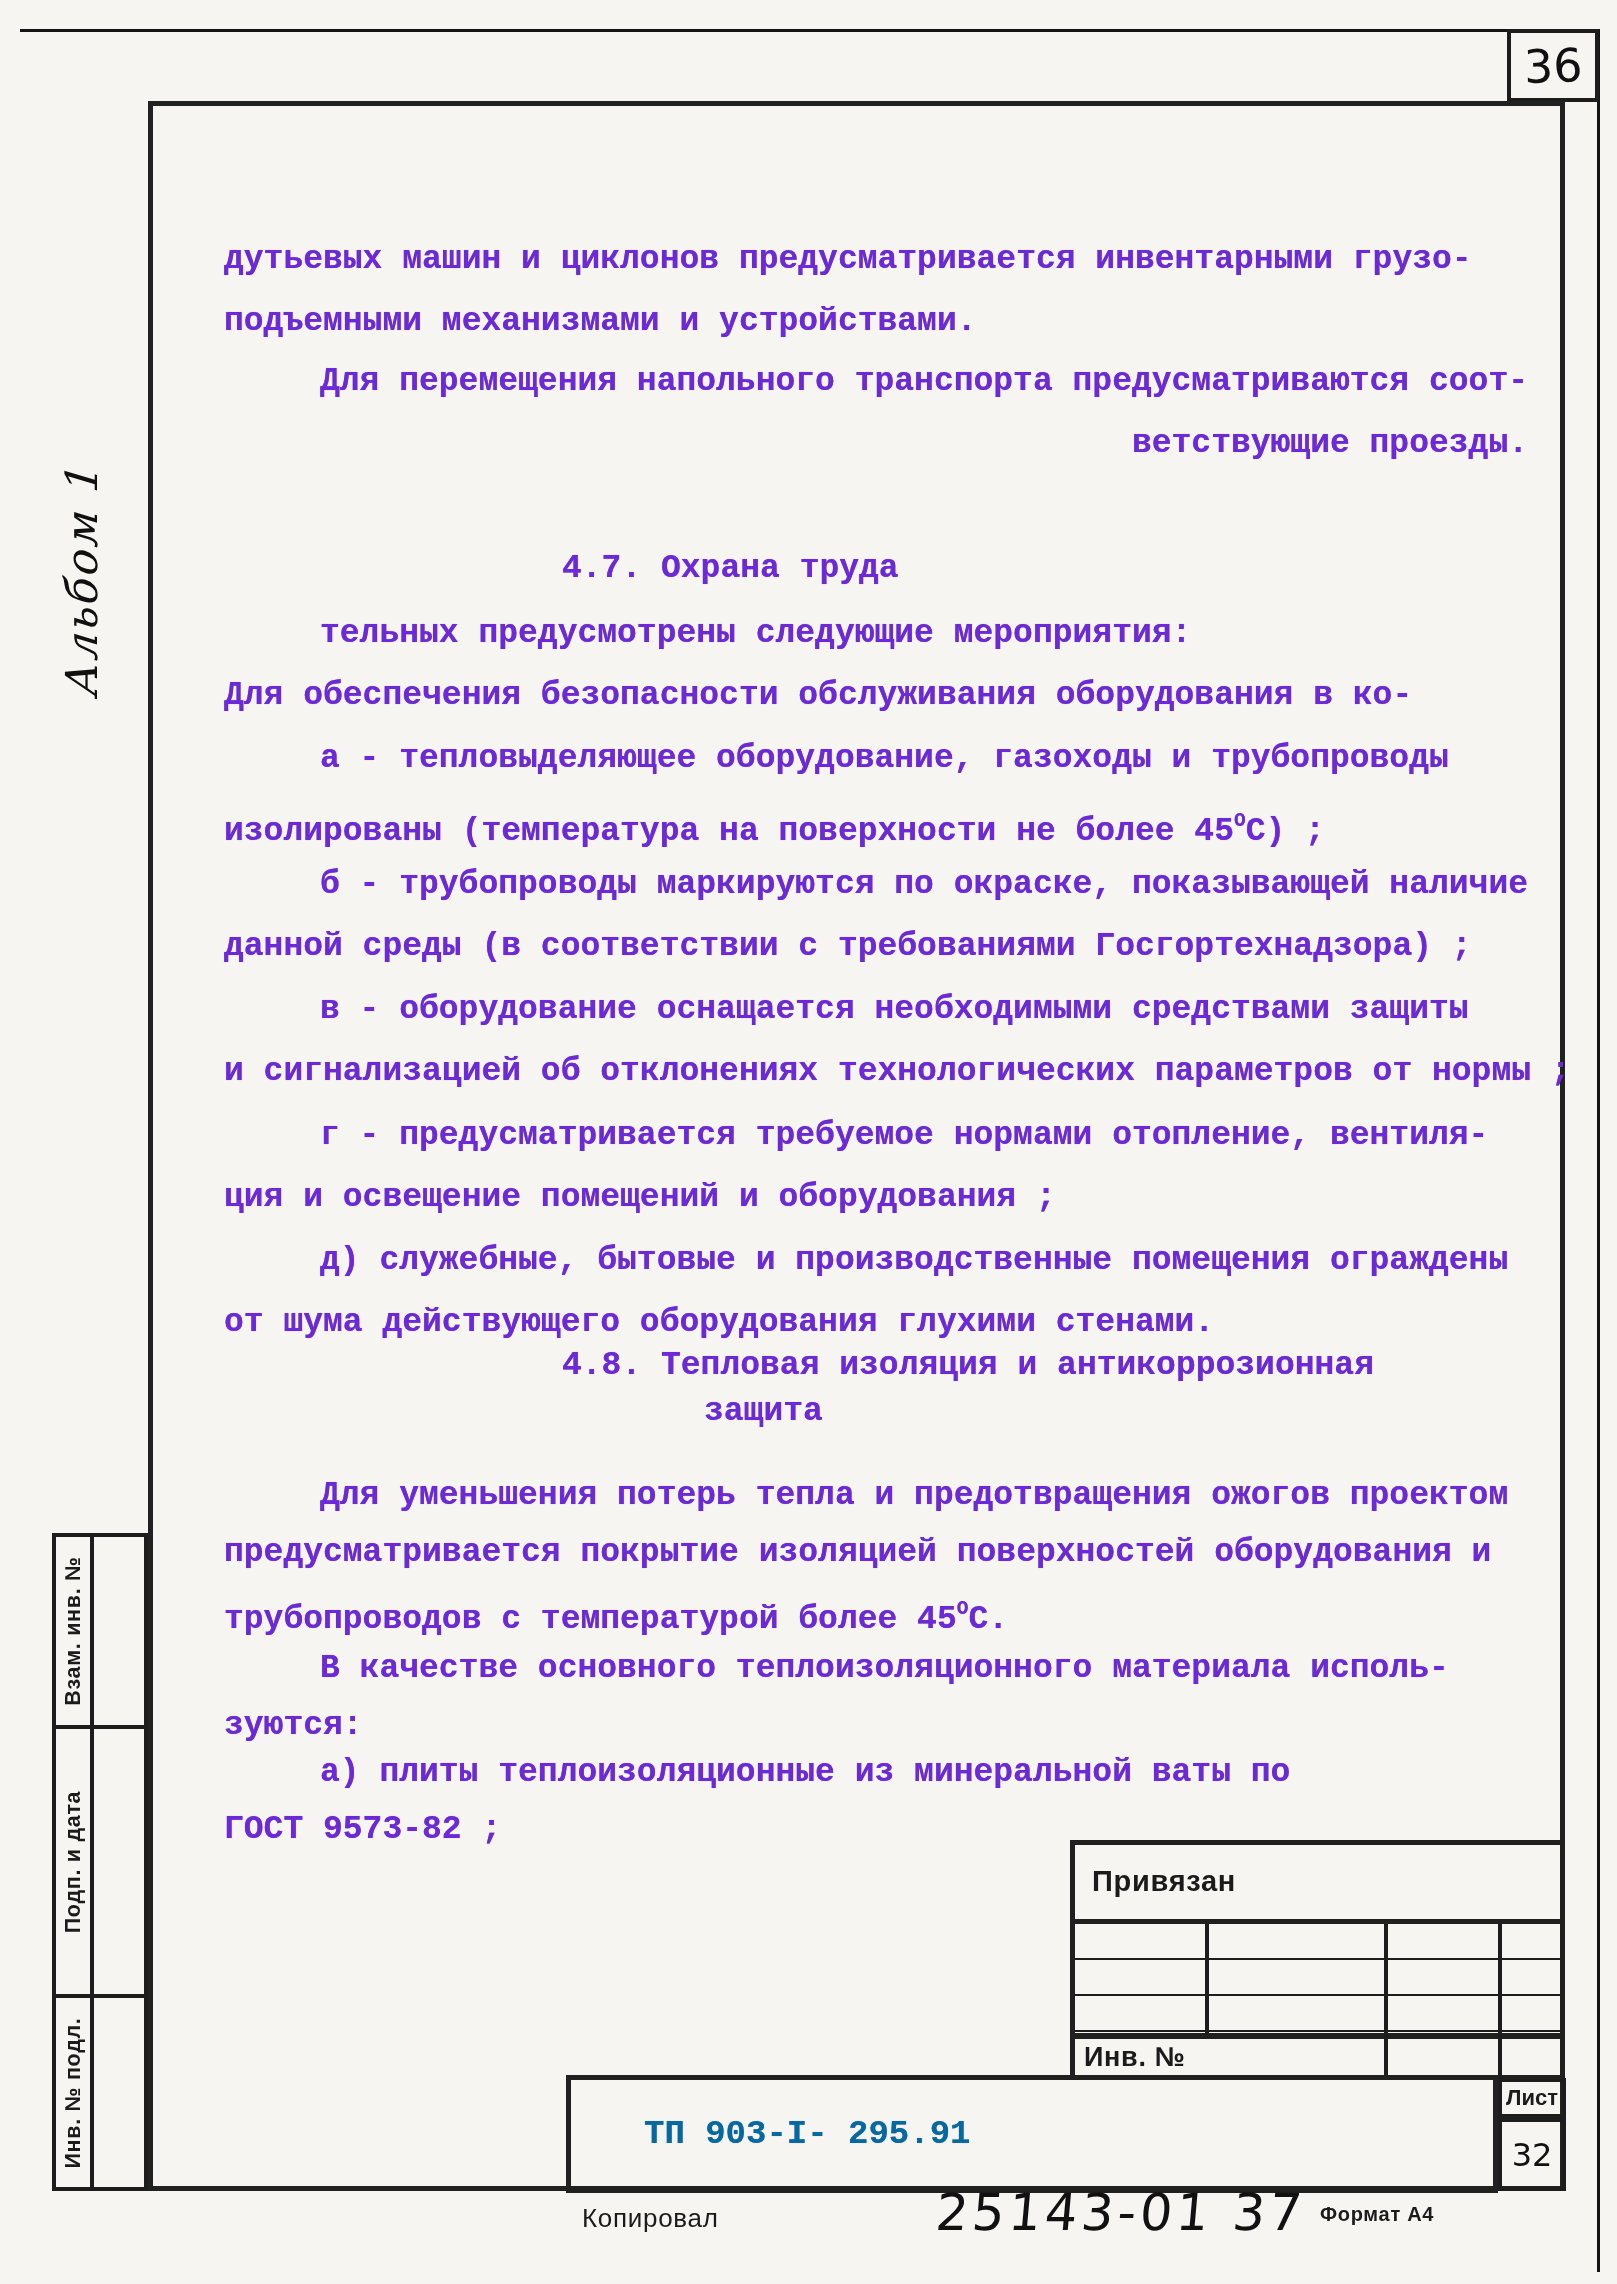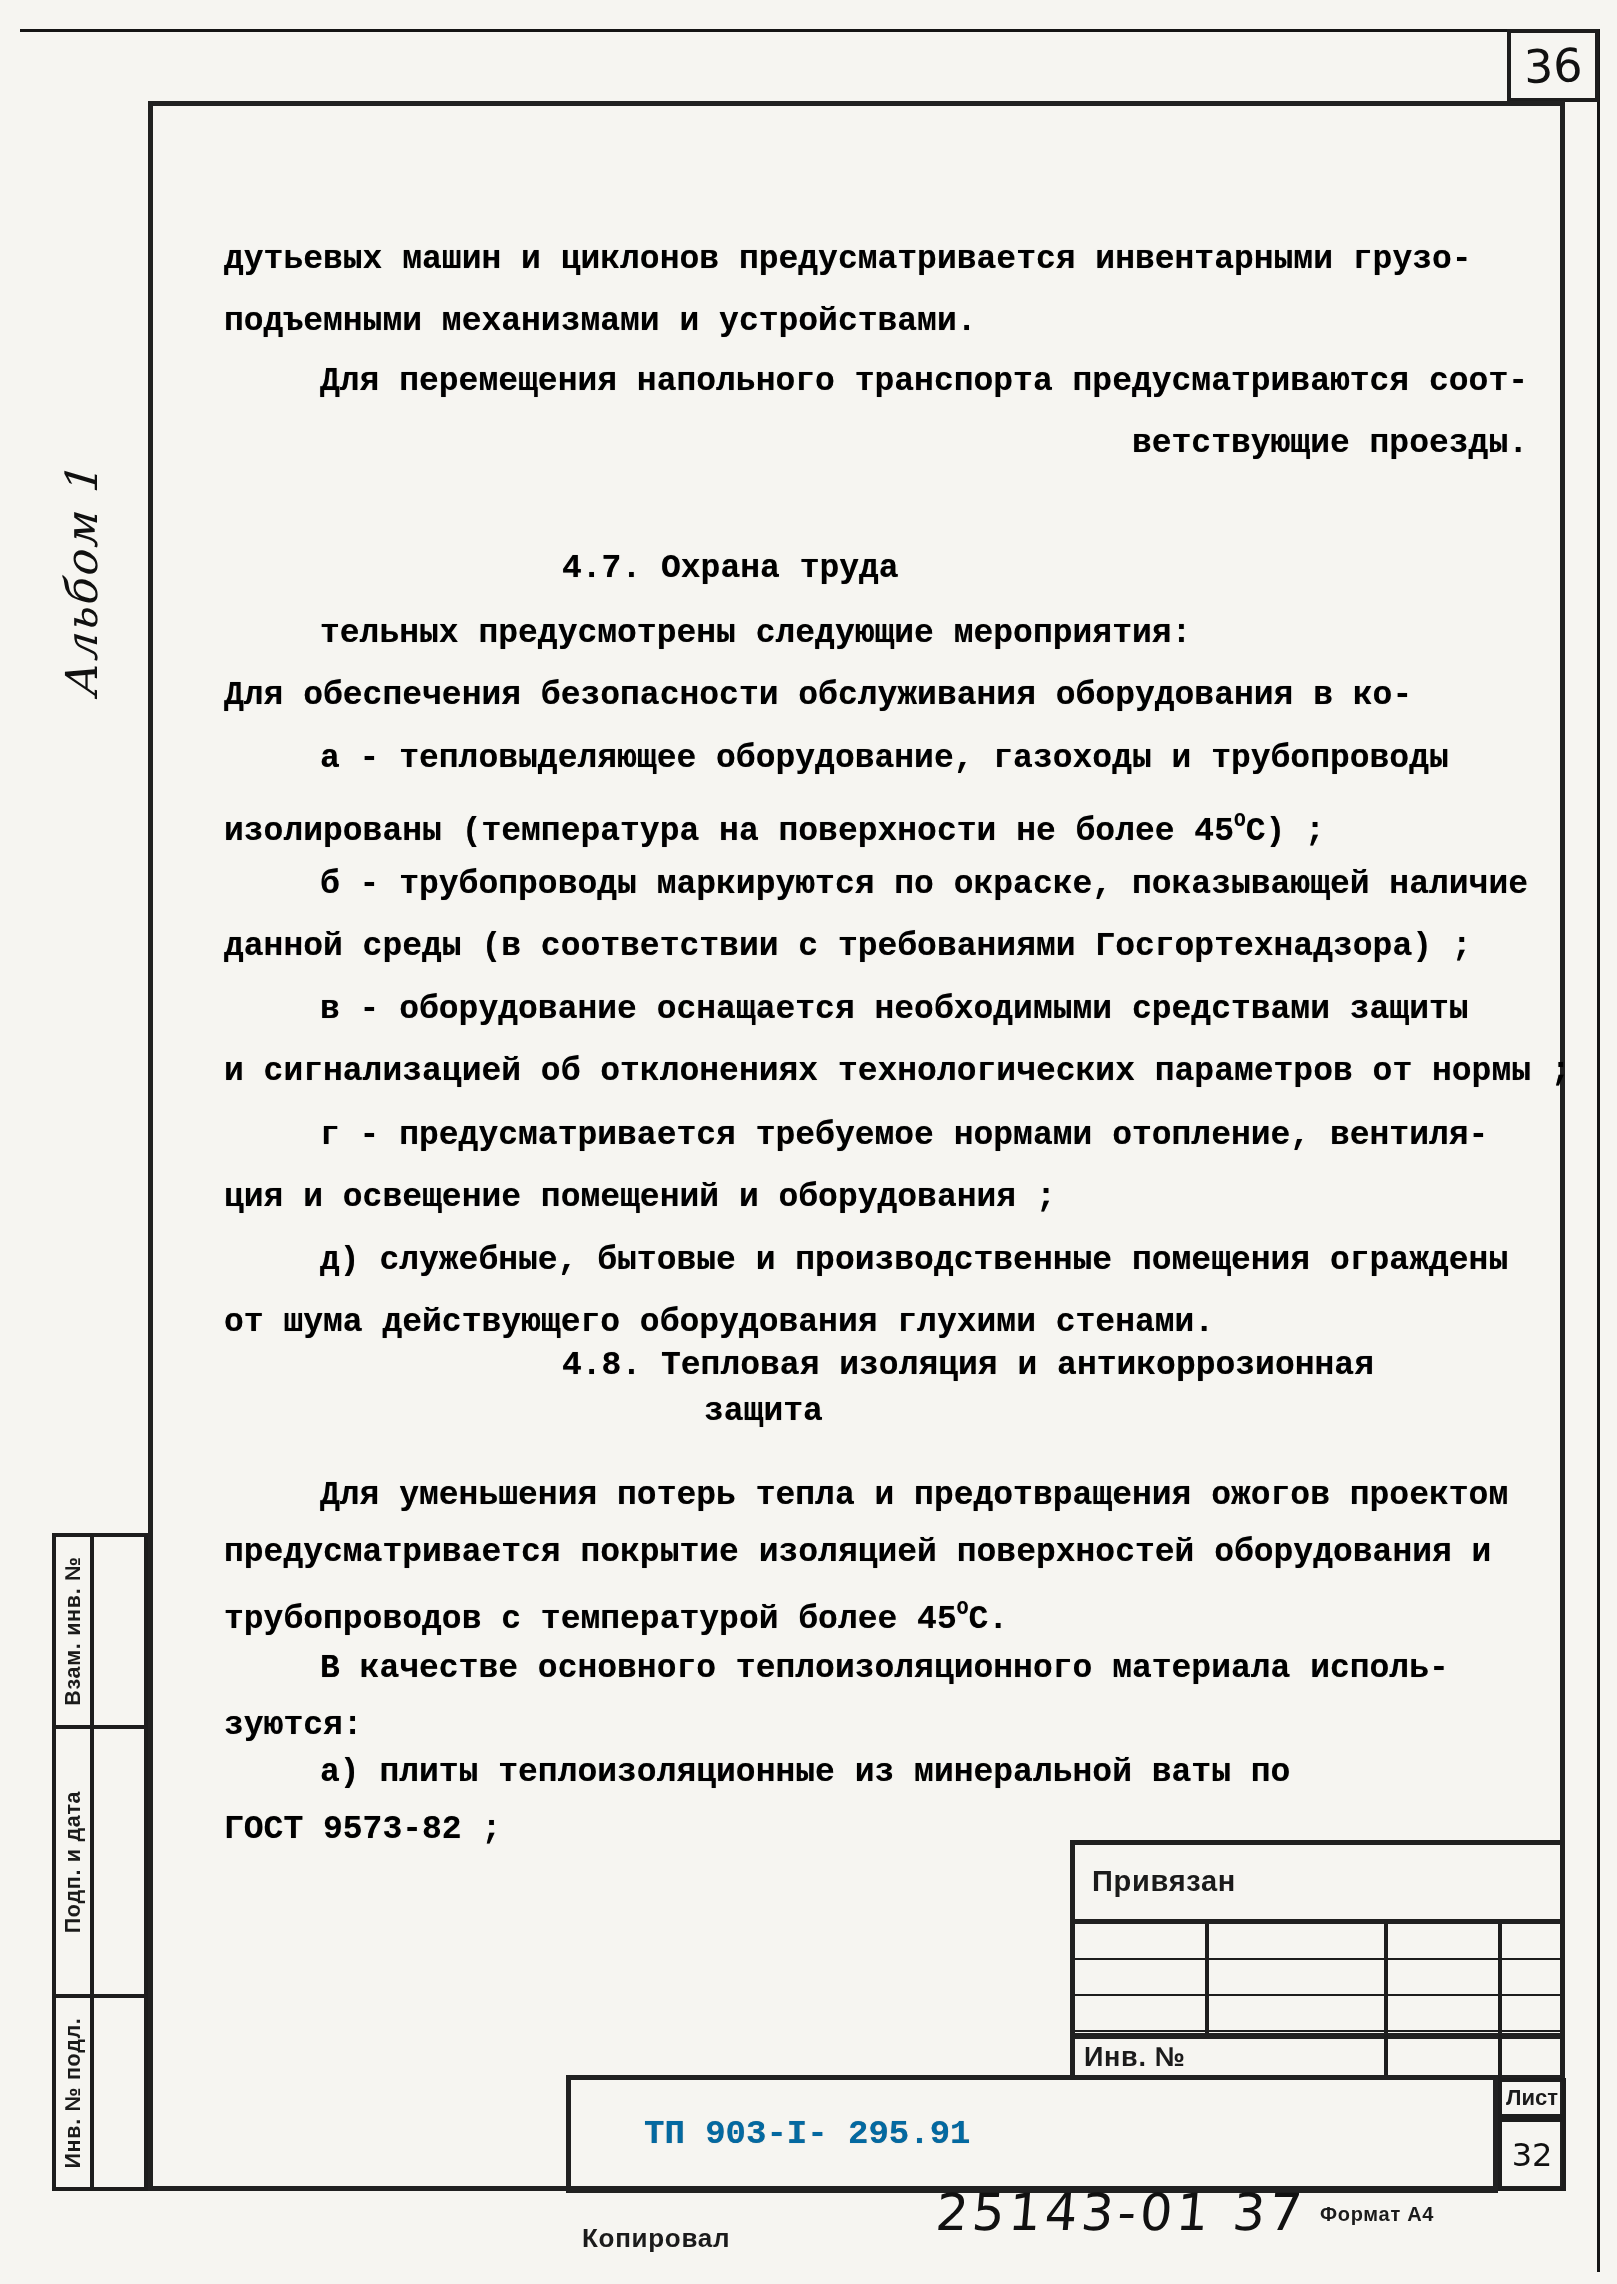--- a/index.html
+++ b/index.html
@@ -16,21 +16,21 @@
   
   .main-frame{position:absolute;left:148px;top:101px;width:1417px;height:2090px;
         border:5.9px solid #212121;box-sizing:border-box;}
   
   .album{position:absolute;left:26px;top:442px;width:111px;height:273px;
          display:flex;align-items:center;justify-content:center;}
   .album .txt{transform:rotate(-90deg) skewX(-6deg);white-space:nowrap;
          font-family:"DejaVu Serif",serif;font-style:italic;font-size:44px;letter-spacing:2px;color:#101010;}
   
   .block{position:absolute;left:224px;font-family:"Liberation Mono","DejaVu Sans Mono",monospace;
-         font-weight:700;font-size:33px;color:#000000;text-shadow:0 0 0.7px rgba(20,20,20,.55);}
+         font-weight:700;font-size:33px;color:#6d28d9;text-shadow:0 0 0.7px rgba(20,20,20,.55);}
   .block .tline{line-height:62px;white-space:nowrap;height:62px;}
   .block sup{font-size:19.5px;vertical-align:14.3px;}
   .indent .tline:first-child{text-indent:96px;}
   .heading{left:562px;}
   .b0{top:229px;}
   .b1{top:351px;text-align:right;}
   .b2{top:538px;}
   .b3{top:603px;}
   .b4{top:728px;}
   .b5{top:854px;}
@@ -78,21 +78,21 @@
         border:5.9px solid #212121;box-sizing:border-box;display:flex;align-items:center;padding-left:73px;}
   .doc-box .num{font-family:"Liberation Mono","DejaVu Sans Mono",monospace;font-weight:700;
         font-size:34px;color:#0369a1;text-shadow:0 0 0.7px rgba(20,20,20,.5);}
   .list-cell{position:absolute;left:1498px;top:2078px;width:68px;height:40px;
         border:4.6px solid #1d1d1d;box-sizing:border-box;display:flex;align-items:center;justify-content:center;
         font-size:22px;font-weight:700;}
   .sheet-cell{position:absolute;left:1498px;top:2118px;width:68px;height:73px;
         border:4.6px solid #1d1d1d;box-sizing:border-box;display:flex;align-items:center;justify-content:center;}
   .sheet-cell .num{font-size:32px;}
   
-  .kopiroval{position:absolute;left:582px;top:2203px;font-size:26px;font-weight:700;letter-spacing:0.7px;margin-top:20px;}
+  .kopiroval{position:absolute;left:582px;top:2203px;font-size:26px;font-weight:400;letter-spacing:0.7px;}
   .stamp-code{position:absolute;left:936px;top:2183px;font-size:51px;
         transform:skewX(-5deg);letter-spacing:3.9px;}
   .format{position:absolute;left:1320px;top:2203px;font-size:20px;font-weight:700;letter-spacing:0.7px;}
 </style>
 </head>
 <body>
 
 <div class="page">
 
   <div class="topline"></div>

